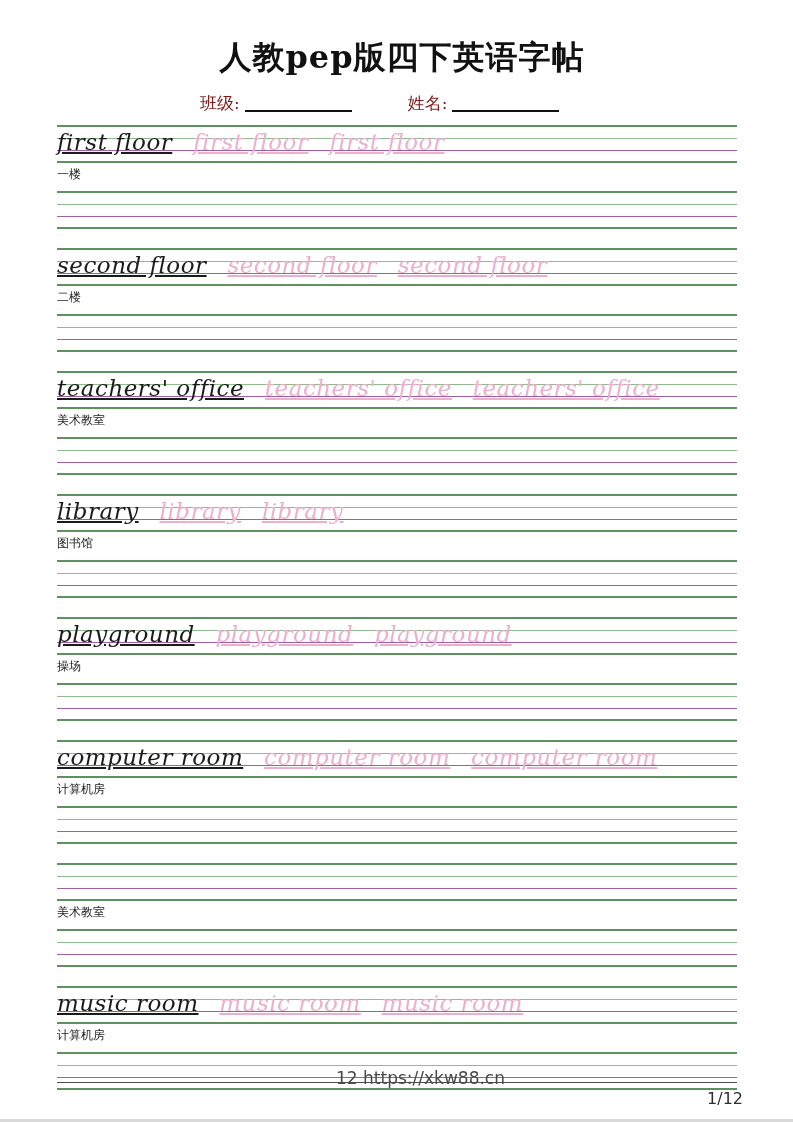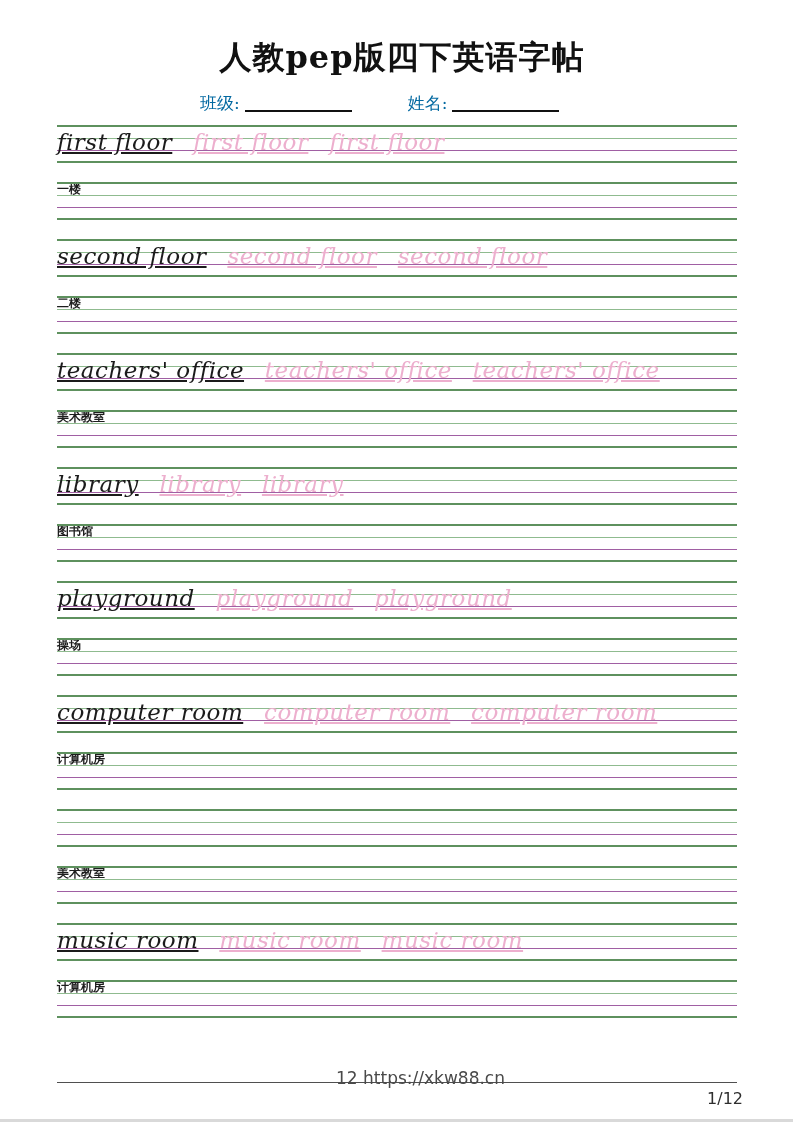--- a/index.html
+++ b/index.html
@@ -21,21 +21,21 @@
   .title{
     position:absolute;top:36px;left:0;right:0;
     text-align:center;
     font-size:32px;font-weight:700;color:#111111;
     letter-spacing:1px;
     font-family:"DejaVu Serif","Liberation Serif",serif;
     margin-left:11px;
   }
   .meta-row{
     position:absolute;top:92px;left:200px;width:460px;
-    font-size:17px;color:#0369a1;white-space:nowrap;
+    font-size:17px;color:#7f1d1d;white-space:nowrap;
   }
   .meta-label{font-weight:400;}
   .blank{
     display:inline-block;
     width:107px;height:18px;
     border-bottom:2px solid #111111;
     margin-left:5px;
     vertical-align:-3px;
   }
   .blank.first{margin-right:56px;}
@@ -57,25 +57,24 @@
     white-space:nowrap;
     font-family:"DejaVu Serif","Liberation Serif",serif;
     font-style:italic;
     font-size:23px;line-height:26px;
     letter-spacing:0.5px;
   }
   .word{display:inline-block;text-decoration:underline;}
   .word.main{color:var(--ink);margin-right:13px;}
   .word.trace{color:var(--pink);margin-right:13px;}
   .translation{
-    height:19px;
-    padding-top:18px;
+    height:28px;
+    padding-top:3px;
     font-size:12px;color:#1d1d1d;
     font-family:"DejaVu Serif","Liberation Serif",serif;
-    font-weight:bold;
   }
   
   .footer-rule{
     position:absolute;left:57px;width:680px;top:1082px;height:1px;
     background:#4f4f4f;
   }
   .footer-url{
     position:absolute;left:0;right:0;top:1068px;
     text-align:center;
     font-size:17px;color:#4a4a4a;

